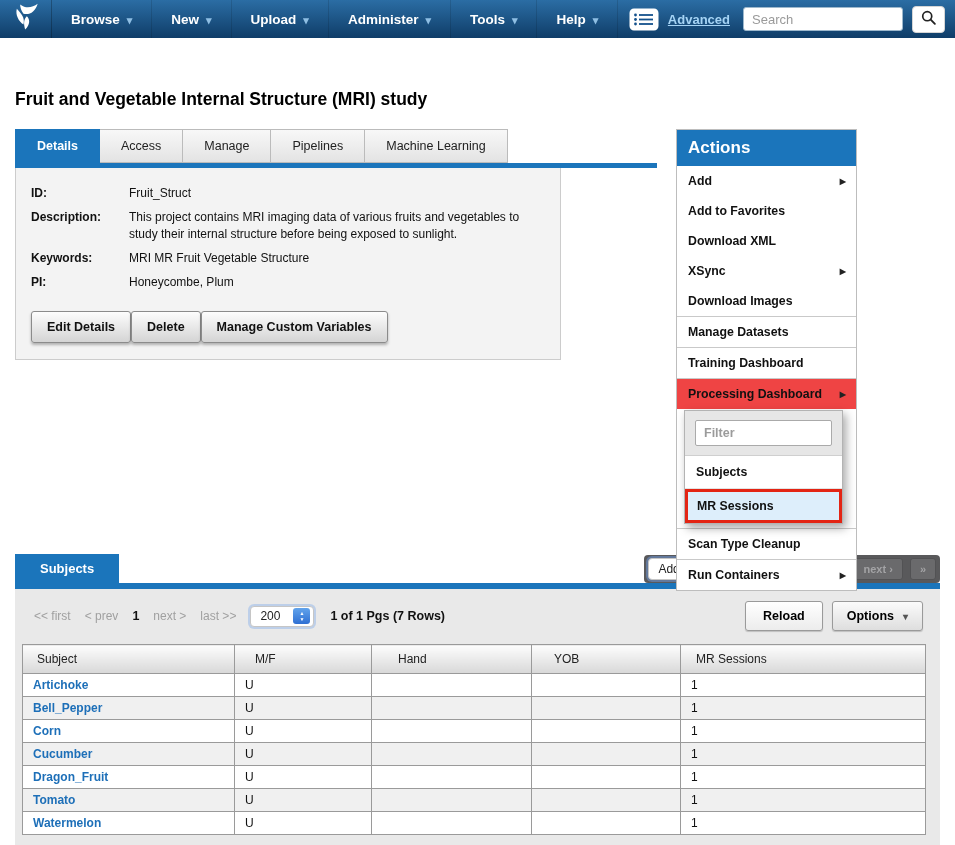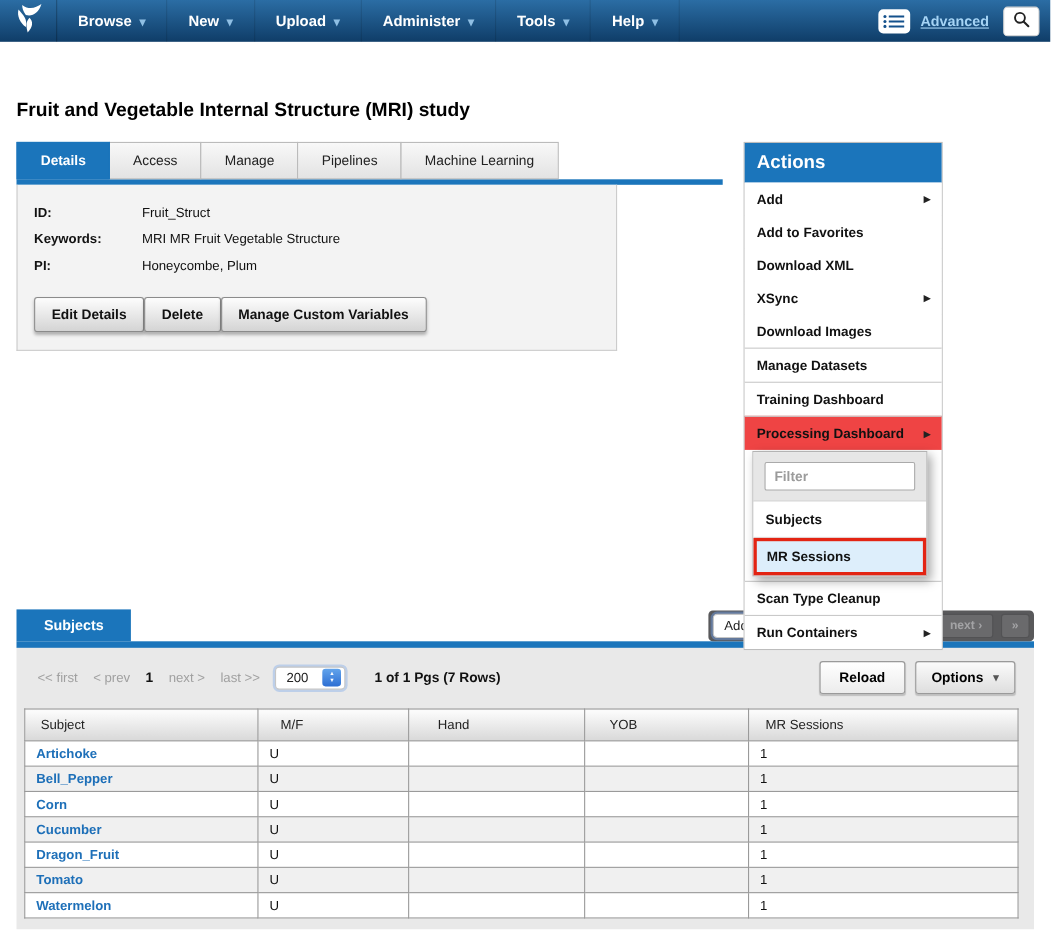--- a/index.html
+++ b/index.html
@@ -150,21 +150,21 @@
     background:#6a6a6c; color:#a3a3a5; border:1px solid #525254;
     border-radius:3px; font-size:11px; font-weight:bold; padding:4px 9px;
     cursor:pointer; font-family:"Liberation Sans", sans-serif; white-space:nowrap;
   }
   .widget-underline { height:6px; background:#1b75bb; width:925px; }
 
   .grid-panel { background:#e9e9e9; padding:12px 7px 10px 7px; width:925px; }
   .pagination-row { display:flex; align-items:center; padding:0 10px 0 12px; margin-bottom:13px; }
   .pg-link { font-size:12px; color:#a0a0a0; margin-right:14px; cursor:default; }
   .pg-current { font-size:12.5px; font-weight:bold; color:#111; margin-right:14px; }
-  .pg-summary { font-size:12.5px; font-weight:bold; margin-left:26px; }
+  .pg-summary { font-size:12.5px; font-weight:bold; margin-left:16px; }
   .pagination-right { margin-left:auto; display:flex; gap:9px; }
   .btn-reload {
     background:linear-gradient(#ffffff,#ececec); border:1px solid #9a9a9a;
     border-radius:3px; font-size:12.5px; font-weight:bold; padding:7px 17px;
     cursor:pointer; font-family:"Liberation Sans", sans-serif;
     box-shadow:0 1px 1px rgba(0,0,0,0.18);
   }
   .btn-options {
     background:linear-gradient(#fbfbfb,#dedede); border:1px solid #9a9a9a;
     border-radius:3px; font-size:12.5px; font-weight:bold; padding:7px 14px;
@@ -238,20 +238,21 @@
         <rect x="1.5" y="1.5" width="27" height="20" rx="3.5" fill="#fff" stroke="#fff" stroke-width="2"></rect>
         <circle cx="6.5" cy="7" r="1.4" fill="#14518c"></circle>
         <circle cx="6.5" cy="11.5" r="1.4" fill="#14518c"></circle>
         <circle cx="6.5" cy="16" r="1.4" fill="#14518c"></circle>
         <line x1="10" y1="7" x2="24" y2="7" stroke="#14518c" stroke-width="1.8"></line>
         <line x1="10" y1="11.5" x2="24" y2="11.5" stroke="#14518c" stroke-width="1.8"></line>
         <line x1="10" y1="16" x2="24" y2="16" stroke="#14518c" stroke-width="1.8"></line>
       </svg>
     </span>
     <span class="adv-link">Advanced</span>
+    <input class="search-input" type="text" placeholder="Search" style="">
     <button class="search-btn">
       <span>
         <svg width="17" height="17" viewBox="0 0 20 20">
           <circle cx="8.5" cy="8.5" r="5.3" fill="none" stroke="#222" stroke-width="2"></circle>
           <line x1="12.6" y1="12.6" x2="17.5" y2="17.5" stroke="#222" stroke-width="2.2" stroke-linecap="round"></line>
         </svg>
       </span>
     </button>
   </div>
 </div>
@@ -269,20 +270,24 @@
         <div class="tab">Manage</div>
         <div class="tab">Pipelines</div>
         <div class="tab">Machine Learning</div>
       </div>
       <div class="tab-underline"></div>
 
       <div class="details-panel">
         <div class="field-row">
           <span class="field-label">ID:</span>
           <span class="field-value">Fruit_Struct</span>
+        </div>
+        <div class="field-row">
+          <span class="field-label">Description:</span>
+          <span class="field-value">This project contains MRI imaging data of various fruits and vegetables to study their internal structure before being exposed to sunlight.</span>
         </div>
         <div class="field-row">
           <span class="field-label">Keywords:</span>
           <span class="field-value">MRI MR Fruit Vegetable Structure</span>
         </div>
         <div class="field-row">
           <span class="field-label">PI:</span>
           <span class="field-value">Honeycombe, Plum</span>
         </div>
         <div class="detail-buttons">

